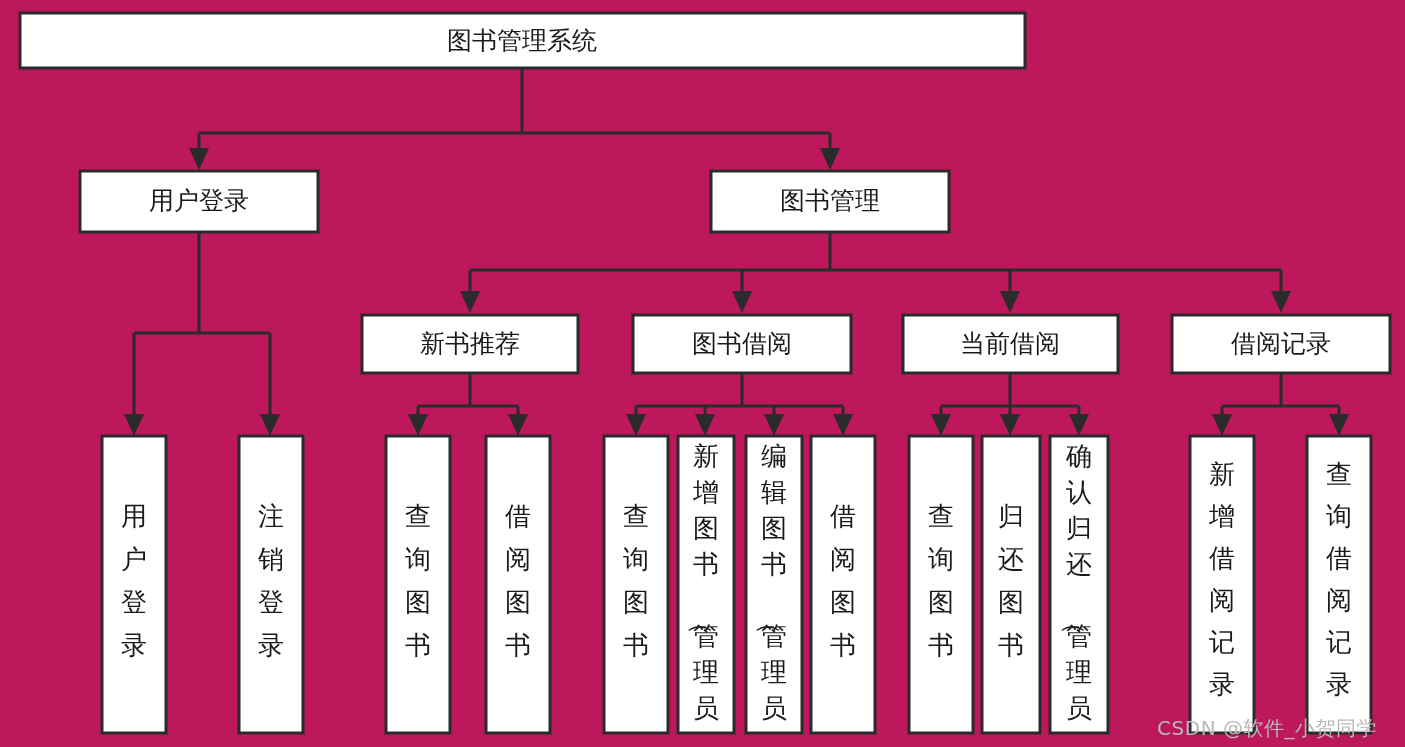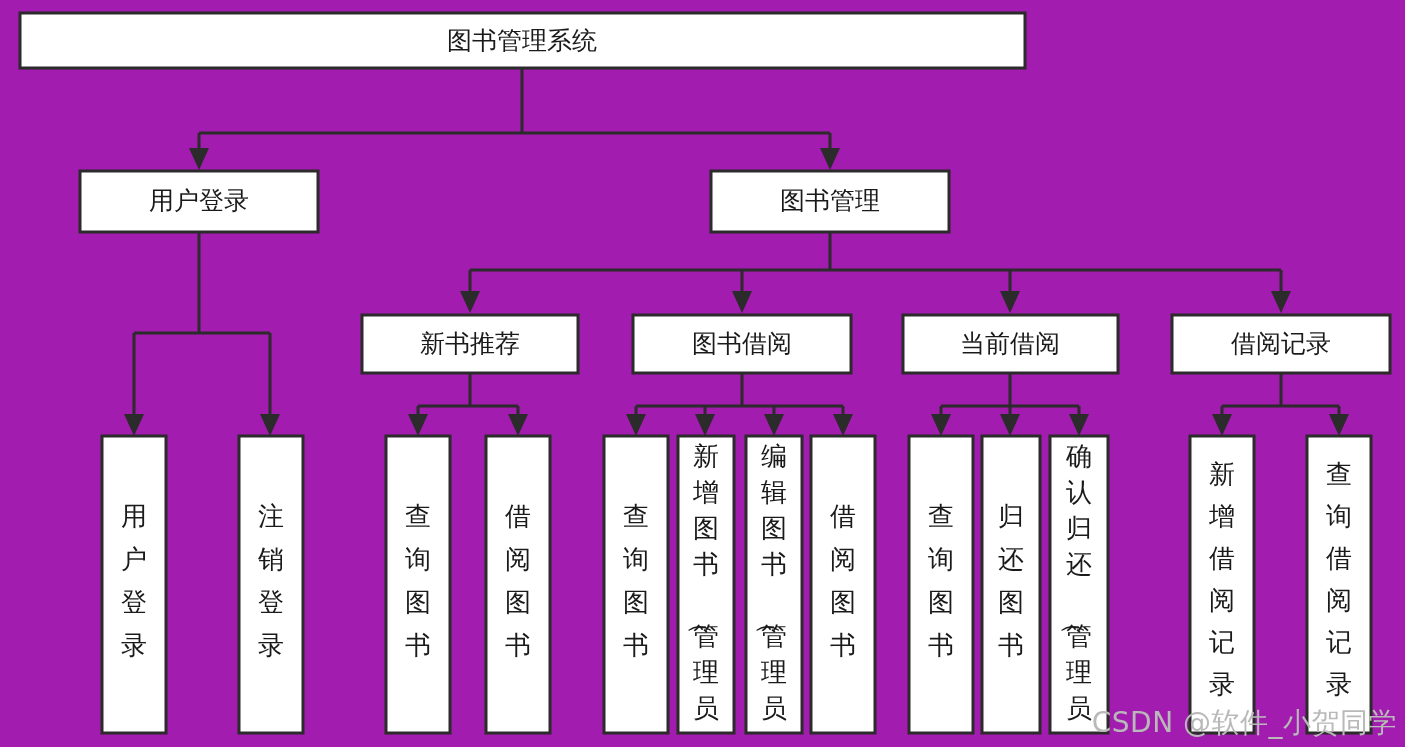--- a/index.html
+++ b/index.html
@@ -7,21 +7,21 @@
     padding: 0;
     background: #ffffff;
   }
   body {
     font-family: "DejaVu Sans", "Liberation Sans", sans-serif;
   }
   #diagram-root {
     position: relative;
     width: 1405px;
     height: 747px;
-    background: #a21caf;
+    background: #be185d;
     overflow: hidden;
   }
   svg#flow {
     position: absolute;
     left: 0;
     top: 0;
     width: 1405px;
     height: 747px;
     display: block;
   }
@@ -48,24 +48,24 @@
     dominant-baseline: middle;
   }
   .node-label-v {
     fill: #1a1a1a;
     font-family: "DejaVu Sans", "Liberation Sans", sans-serif;
     font-size: 26px;
     text-anchor: middle;
   }
   .watermark {
     position: absolute;
-    right: 8px;
+    right: 28px;
     bottom: 5px;
     font-family: "DejaVu Sans", "Liberation Sans", sans-serif;
-    font-size: 28px;
+    font-size: 20px;
     color: #b9b9b9;
     letter-spacing: 0.5px;
     white-space: nowrap;
     pointer-events: none;
   }
 </style>
 </head>
 <body>
 
 <div id="diagram-root">

